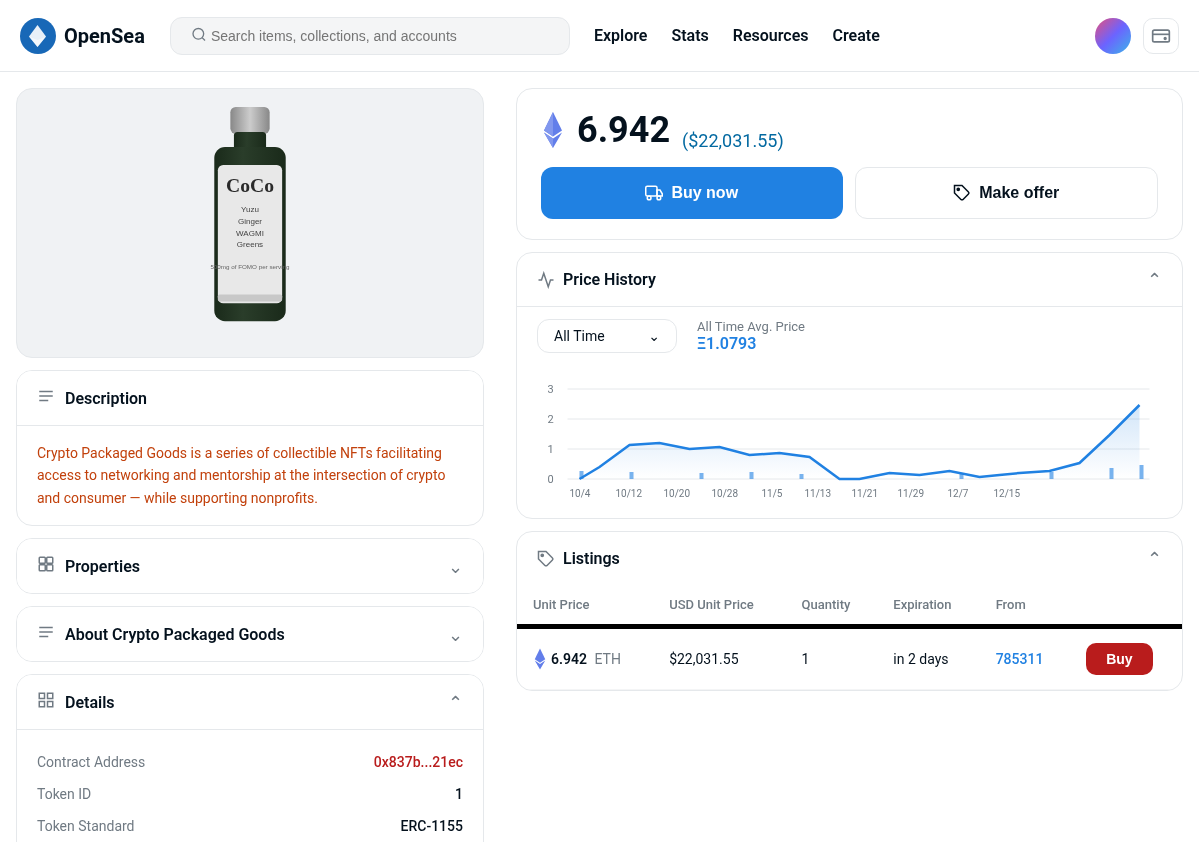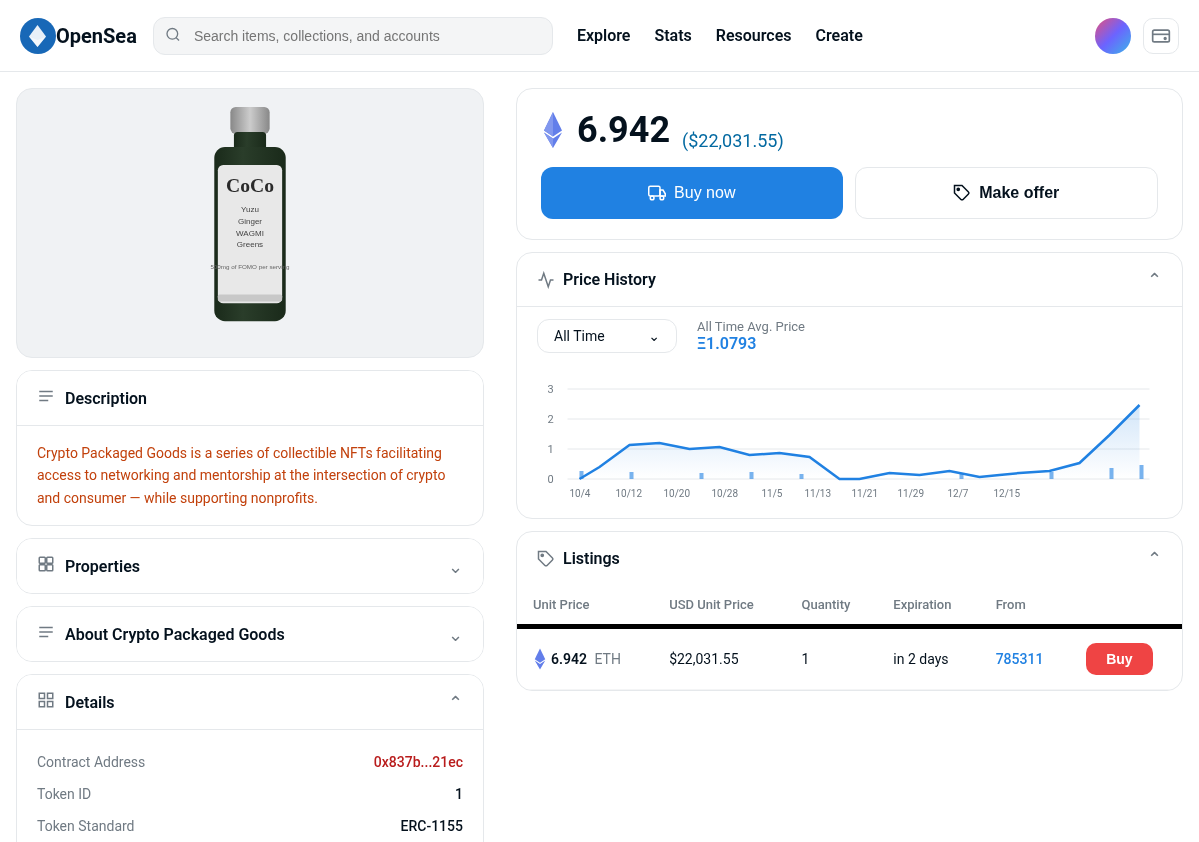--- a/index.html
+++ b/index.html
@@ -16,34 +16,36 @@
       align-items: center;
       padding: 0 20px;
       height: 72px;
       border-bottom: 1px solid #e5e8eb;
       background: #ffffff;
       gap: 16px;
     }
     .navbar-logo {
       display: flex;
       align-items: center;
+      gap: 8px;
       font-weight: 700;
       font-size: 20px;
       color: #04111d;
       text-decoration: none;
       flex-shrink: 0;
     }
     .logo-icon {
       width: 36px;
       height: 36px;
     }
     .nav-search {
       flex: 1;
       max-width: 400px;
       position: relative;
+      margin-left: 9px;
     }
     .nav-search input {
       width: 100%;
       border: 1px solid #e5e8eb;
       border-radius: 12px;
       padding: 10px 16px 10px 40px;
       font-size: 14px;
       color: #707a83;
       background: #f4f5f6;
       outline: none;
@@ -213,21 +215,21 @@
       gap: 12px;
     }
     .btn-buy {
       flex: 1;
       background: #2081e2;
       color: white;
       border: none;
       border-radius: 12px;
       padding: 16px 24px;
       font-size: 16px;
-      font-weight: 400;
+      font-weight: 700;
       cursor: pointer;
       display: flex;
       align-items: center;
       justify-content: center;
       gap: 8px;
     }
     .btn-offer {
       flex: 1;
       background: white;
       color: #04111d;
@@ -330,21 +332,21 @@
       align-items: center;
       gap: 4px;
       font-weight: 600;
     }
     .from-link {
       color: #2081e2;
       text-decoration: none;
       font-weight: 500;
     }
     .btn-buy-small {
-      background: #ef4444;
+      background: #b91c1c;
       color: white;
       border: none;
       border-radius: 10px;
       padding: 8px 20px;
       font-size: 14px;
       font-weight: 600;
       cursor: pointer;
       text-align: right;
     }
   </style>

